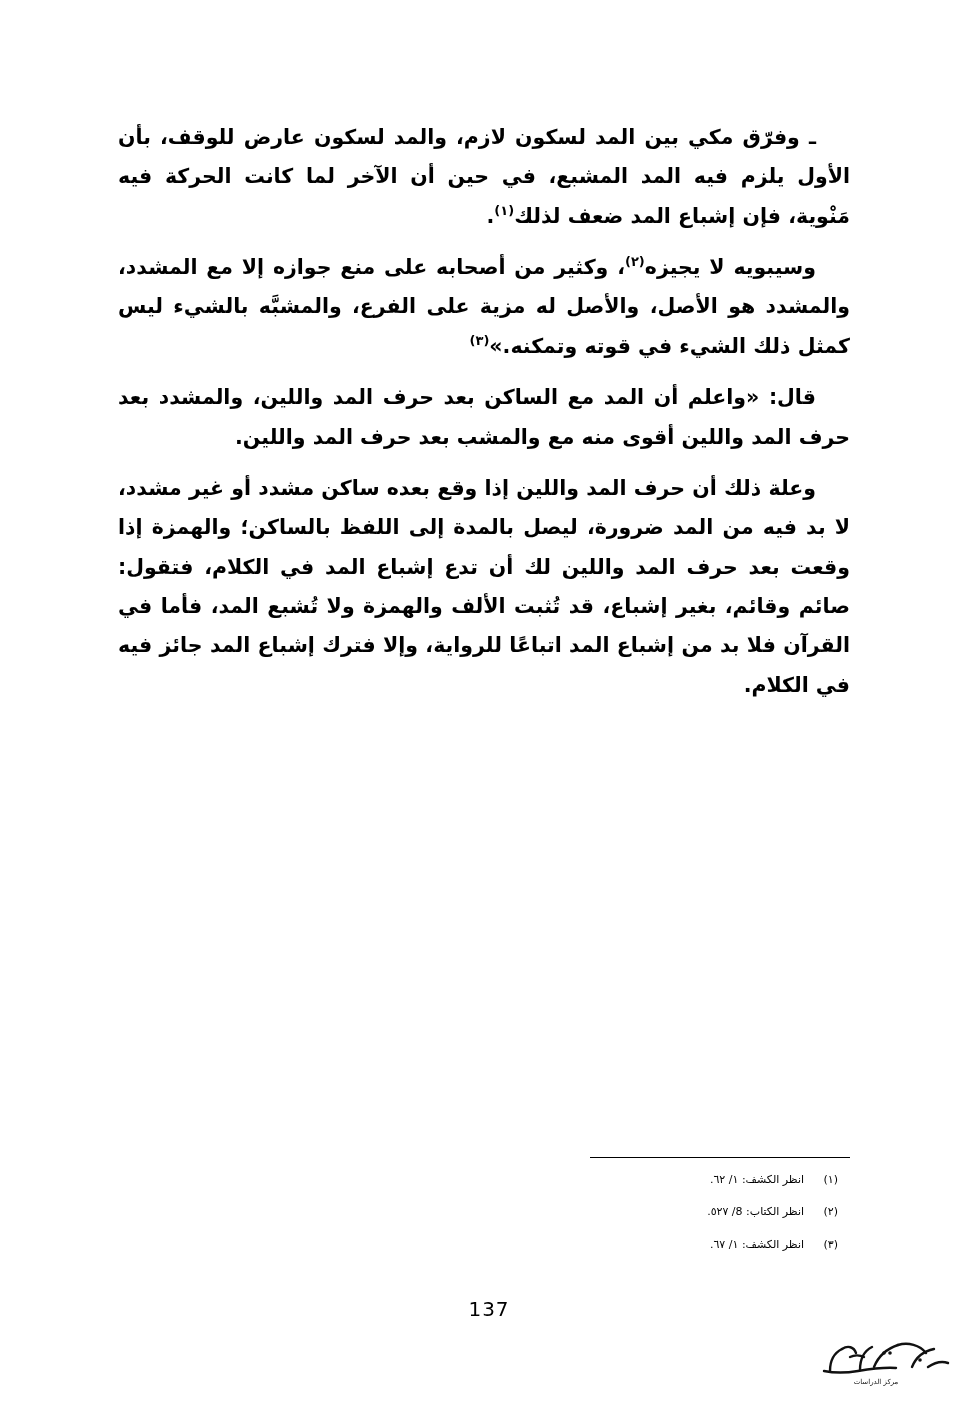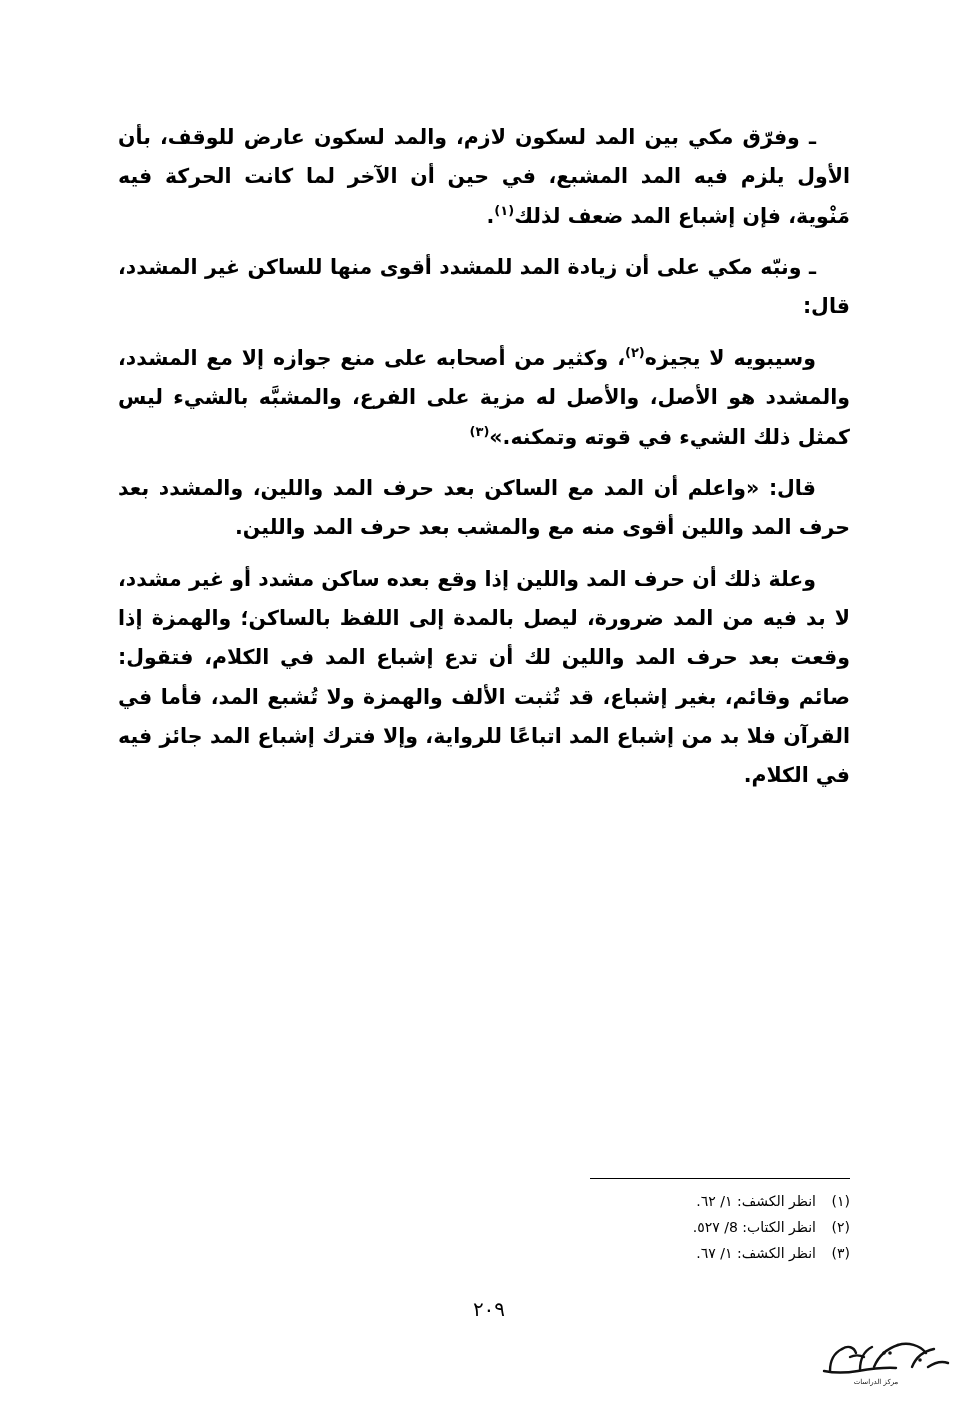--- a/index.html
+++ b/index.html
@@ -50,23 +50,23 @@
     bottom: 150px;
     direction: rtl;
   }
   .fn-rule {
     width: 260px;
     height: 1px;
     background: #000;
     margin: 0 0 10px 0;
   }
   .fn-line {
-    font-size: 14px;
+    font-size: 11px;
     line-height: 1.85;
-    margin: 0;
+    margin: 12px;
     text-align: right;
   }
   .fn-num {
     display: inline-block;
     min-width: 34px;
   }
   .page-number {
     position: absolute;
     bottom: 96px;
     left: 0; right: 0;
@@ -86,42 +86,41 @@
 </style>
 </head>
 <body>
 
 <div class="page">
 
   <div class="body-text">
 
     <p class="para indent"><span>ـ وفرّق مكي بين المد لسكون لازم، والمد لسكون عارض للوقف، بأن الأول يلزم فيه المد المشبع، في حين أن الآخر لما كانت الحركة فيه مَنْوية، فإن إشباع المد ضعف لذلك</span><sup class="fn">(١)</sup><span>.</span></p>
 
-    <p class="para indent"><span>ـ ونبّه مكي على أن زيادة المد للمشدد أقوى منها للساكن غير المشدد، قال:</span></p>
 
 
     <p class="para indent"><span>وسيبويه لا يجيزه</span><sup class="fn">(٢)</sup><span>، وكثير من أصحابه على منع جوازه إلا مع المشدد، والمشدد هو الأصل، والأصل له مزية على الفرع، والمشبَّه بالشيء ليس كمثل ذلك الشيء في قوته وتمكنه.»</span><sup class="fn">(٣)</sup></p>
 
 
     <p class="para indent"><span>قال: «واعلم أن المد مع الساكن بعد حرف المد واللين، والمشدد بعد حرف المد واللين أقوى منه مع والمشب بعد حرف المد واللين.</span></p>
 
     <p class="para indent"><span>وعلة ذلك أن حرف المد واللين إذا وقع بعده ساكن مشدد أو غير مشدد، لا بد فيه من المد ضرورة، ليصل بالمدة إلى اللفظ بالساكن؛ والهمزة إذا وقعت بعد حرف المد واللين لك أن تدع إشباع المد في الكلام، فتقول: صائم وقائم، بغير إشباع، قد تُثبت الألف والهمزة ولا تُشبع المد، فأما في القرآن فلا بد من إشباع المد اتباعًا للرواية، وإلا فترك إشباع المد جائز فيه في الكلام.</span></p>
 
   </div>
 
 </div>
 
 <div class="footnote-area">
   <div class="fn-rule"></div>
   <p class="fn-line"><span class="fn-num">(١)</span><span>انظر الكشف: ١/ ٦٢.</span></p>
   <p class="fn-line"><span class="fn-num">(٢)</span><span>انظر الكتاب: 8/ ٥٢٧.</span></p>
   <p class="fn-line"><span class="fn-num">(٣)</span><span>انظر الكشف: ١/ ٦٧.</span></p>
 </div>
 
-<div class="page-number">٢٠٩</div>
+<div class="page-number">137</div>
 
 <div class="colophon">
   <svg width="140" height="66" viewBox="0 0 140 66">
     <g fill="none" stroke="#111" stroke-width="2.4" stroke-linecap="round">
       <path d="M8 44 C 18 46, 30 46, 42 44 C 54 42, 66 40, 80 41"></path>
       <path d="M14 44 C 14 34, 18 26, 26 22"></path>
       <path d="M26 22 C 32 18, 38 20, 40 26"></path>
       <path d="M44 43 C 44 32, 48 24, 56 20"></path>
       <path d="M58 40 C 62 30, 70 22, 82 18"></path>
       <path d="M82 18 C 92 15, 104 18, 110 26"></path>

